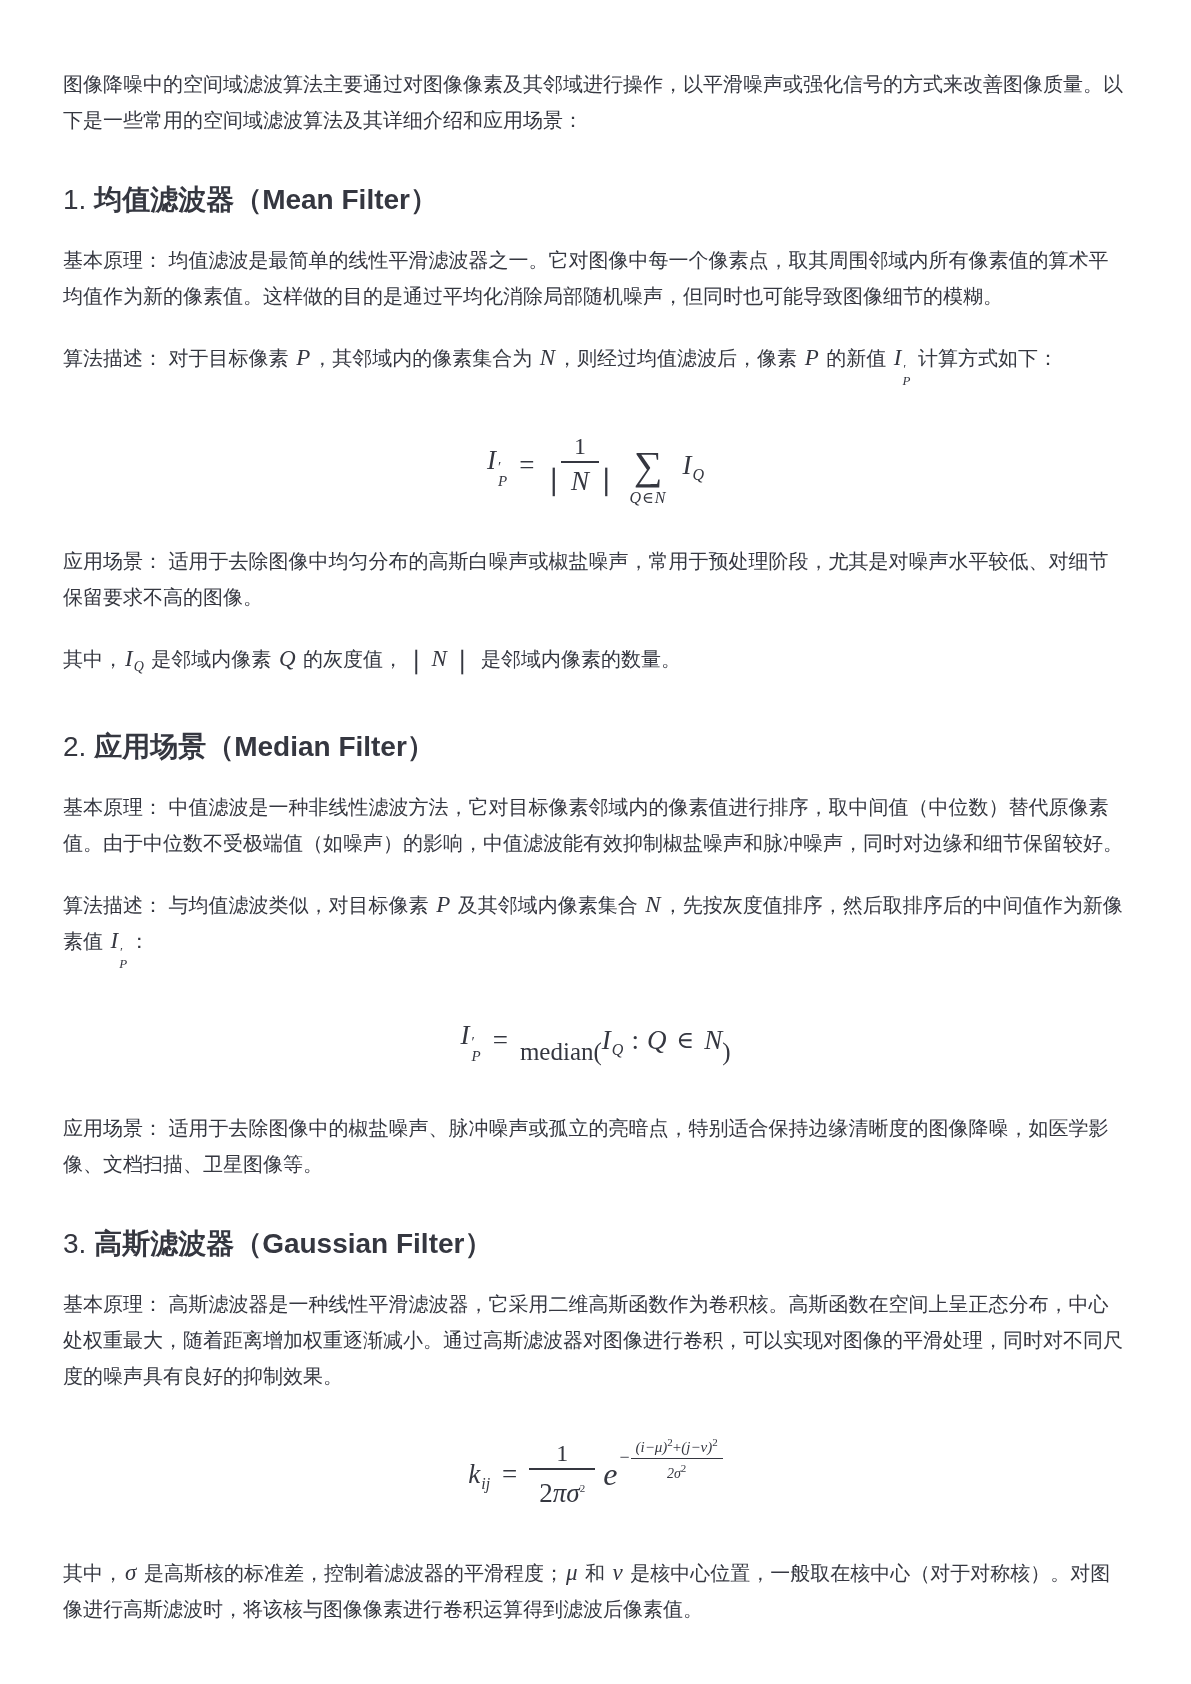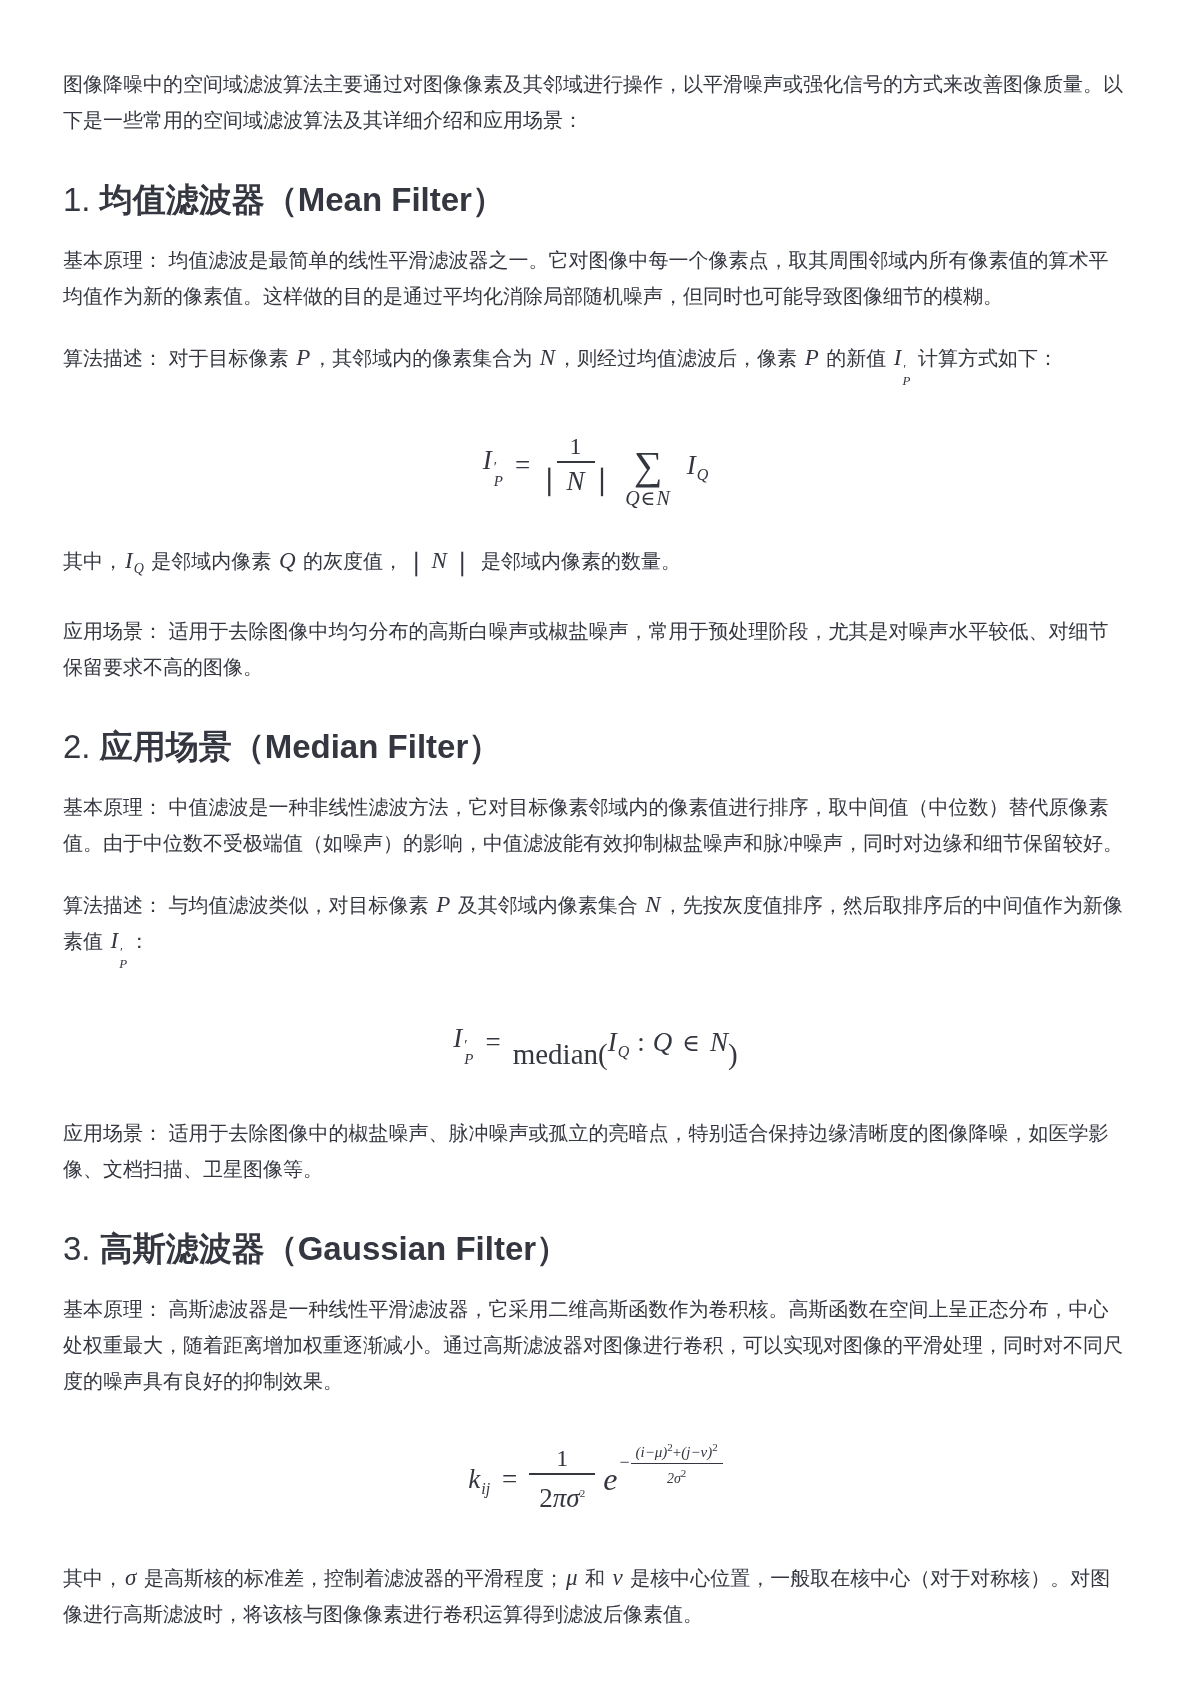--- a/index.html
+++ b/index.html
@@ -10,21 +10,21 @@
     font-family:"Liberation Sans","DejaVu Sans",sans-serif;
   }
   .content { padding:50px 63px 12px 63px; }
 
   
   p.rich { font-size:20px; line-height:36px; margin:16px 0 26px 0; }
   .rt { font-weight:400; }
   .rb { font-weight:400; }
 
   
-  h3.sec { font-size:33px; line-height:40px; font-weight:400; margin:42px 0 22px 0; }
+  h3.sec { font-size:28px; line-height:40px; font-weight:400; margin:42px 0 22px 0; }
   h3.sec .zh { font-weight:700; }
   h3.sec .en { font-weight:700; }
 
   
   .mv { font-family:"Liberation Serif","DejaVu Serif",serif; font-style:italic;
         font-size:23px; margin:0 2px; white-space:nowrap; }
   .mv .subv { font-size:14px; vertical-align:-5px; margin-left:1px; }
   .mv .ss { display:inline-flex; flex-direction:column; align-items:flex-start;
             font-size:13px; line-height:12px; vertical-align:-8px; margin-left:1px; }
   .vbar { font-size:25px; margin:0 7px; vertical-align:-3px; font-family:"DejaVu Sans",sans-serif; font-weight:300; }
@@ -41,22 +41,22 @@
   .feq { margin:0 12px; }
   .fracgrp { display:inline-flex; align-items:flex-end; }
   .frac { display:inline-flex; flex-direction:column; align-items:center; }
   .fnum { font-size:24px; line-height:30px; padding:0 10px; }
   .fden { border-top:2px solid currentColor; font-size:27px; line-height:36px; padding:0 10px; }
   .vbar2 { font-size:29px; line-height:1; align-self:flex-end; padding-bottom:4px;
            font-family:"DejaVu Sans",sans-serif; font-weight:300; }
   .sumwrap { display:inline-flex; flex-direction:column; align-items:center;
              margin:0 16px; transform:translateY(12px); }
   .sumsym { font-size:40px; line-height:42px; }
-  .sumunder { font-size:20px; line-height:22px; letter-spacing:1px; }
-  .fn { font-size:29px;margin-top:24px; }
+  .sumunder { font-size:16px; line-height:22px; letter-spacing:1px; }
+  .fn { font-size:25px;margin-top:24px; }
   .fcolon { margin:0 8px; }
   .frel { margin:0 10px; font-size:24px; }
   .ebase { font-size:32px; margin-left:8px; }
   .esup { display:inline-flex; align-items:center; transform:translateY(-17px); margin-left:2px; }
   .eminus { font-size:18px; margin-right:1px; }
   .efrac { display:inline-flex; flex-direction:column; align-items:center; }
   .eenum { font-size:15px; line-height:19px; border-bottom:1.5px solid currentColor; padding:0 5px 1px 5px; }
   .eeden { font-size:14px; line-height:18px; }
   .esupnum { font-size:11px; vertical-align:super; font-style:normal; }
 </style>
@@ -95,22 +95,22 @@
     <span class="sumwrap">
         <span class="sumsym">∑</span>
         <span class="sumunder"><span class="it">Q</span><span>∈</span><span class="it">N</span></span>
       </span>
     <span class="fvar">
         <span class="it">I</span>
         <span class="fsub it">Q</span>
       </span>
   </div>
 
+  <p class="rich"><span class="rb">应用场景</span><span class="rt">： 适用于去除图像中均匀分布的高斯白噪声或椒盐噪声，常用于预处理阶段，尤其是对噪声水平较低、对细节保留要求不高的图像。</span></p>
   <p class="rich"><span class="rt">其中，</span><span class="mv"><span>I</span><span class="subv">Q</span></span><span class="rt"> 是邻域内像素 </span><span class="mv"><span>Q</span></span><span class="rt"> 的灰度值，</span><span class="vbar">∣</span><span class="mv"><span>N</span></span><span class="vbar">∣</span><span class="rt"> 是邻域内像素的数量。</span></p>
-  <p class="rich"><span class="rb">应用场景</span><span class="rt">： 适用于去除图像中均匀分布的高斯白噪声或椒盐噪声，常用于预处理阶段，尤其是对噪声水平较低、对细节保留要求不高的图像。</span></p>
 
   <h3 class="sec"><span class="num">2. </span><span class="zh">应用场景</span><span class="en">（Median Filter）</span></h3>
 
   <p class="rich"><span class="rb">基本原理</span><span class="rt">： 中值滤波是一种非线性滤波方法，它对目标像素邻域内的像素值进行排序，取中间值（中位数）替代原像素值。由于中位数不受极端值（如噪声）的影响，中值滤波能有效抑制椒盐噪声和脉冲噪声，同时对边缘和细节保留较好。</span></p>
   <p class="rich"><span class="rb">算法描述</span><span class="rt">： 与均值滤波类似，对目标像素 </span><span class="mv"><span>P</span></span><span class="rt"> 及其邻域内像素集合 </span><span class="mv"><span>N</span></span><span class="rt">，先按灰度值排序，然后取排序后的中间值作为新像素值 </span><span class="mv"><span>I</span><span class="ss">
           <span>′</span>
           <span>P</span>
         </span></span><span class="rt">：</span></p>
 
   <div class="formula">

